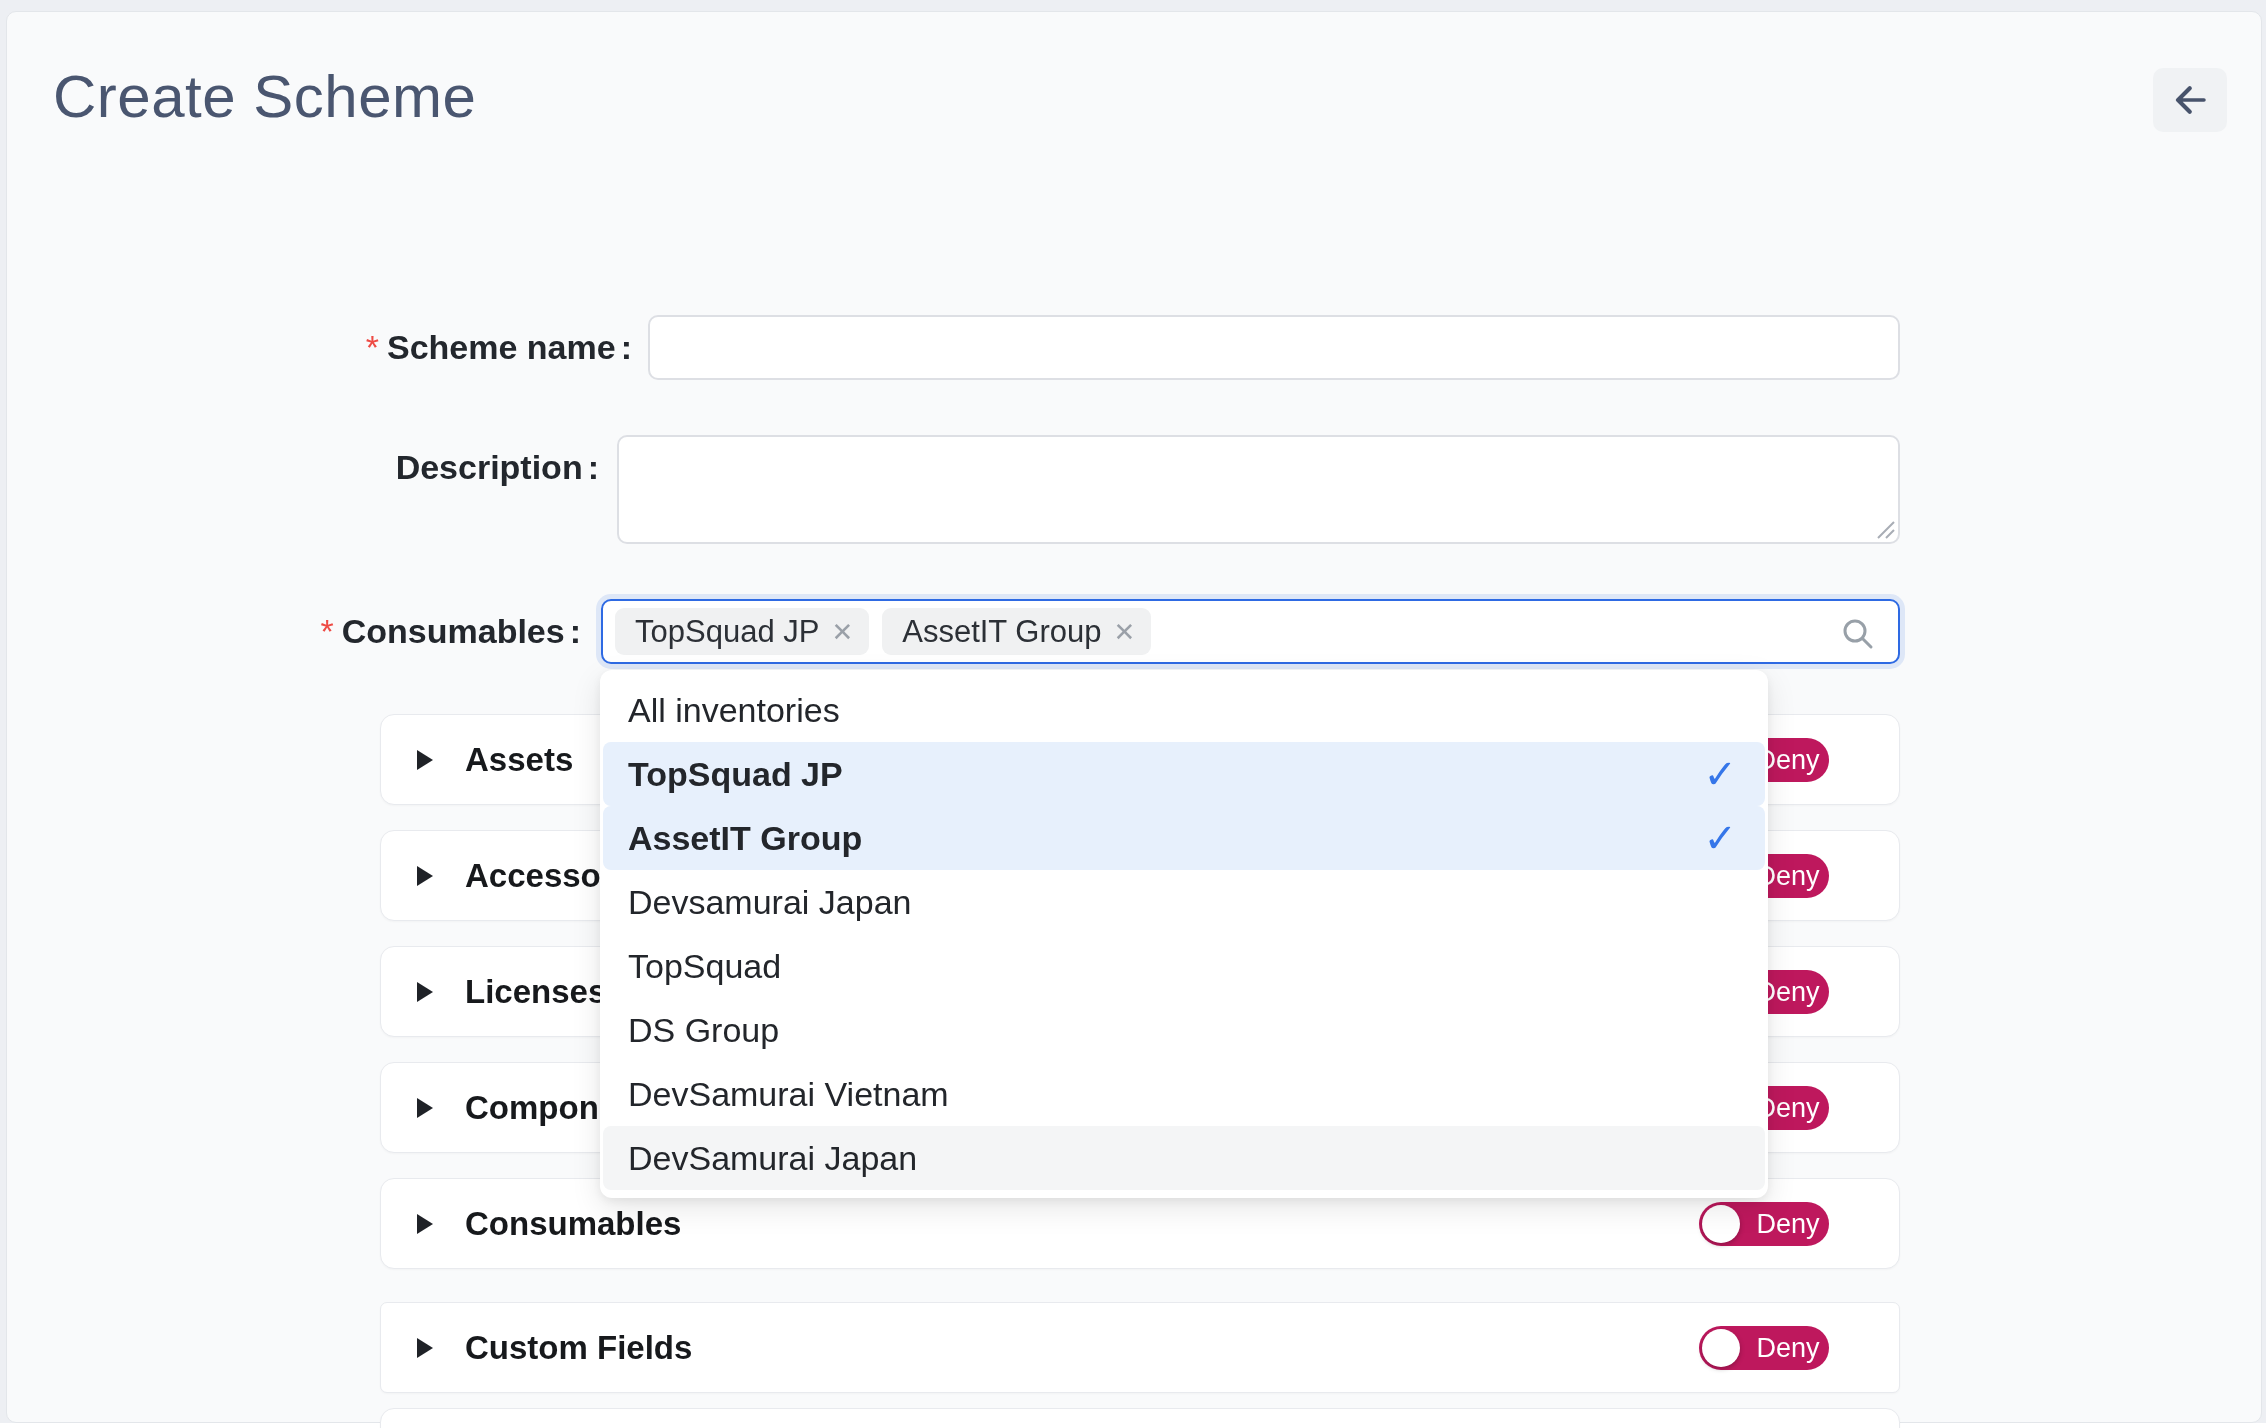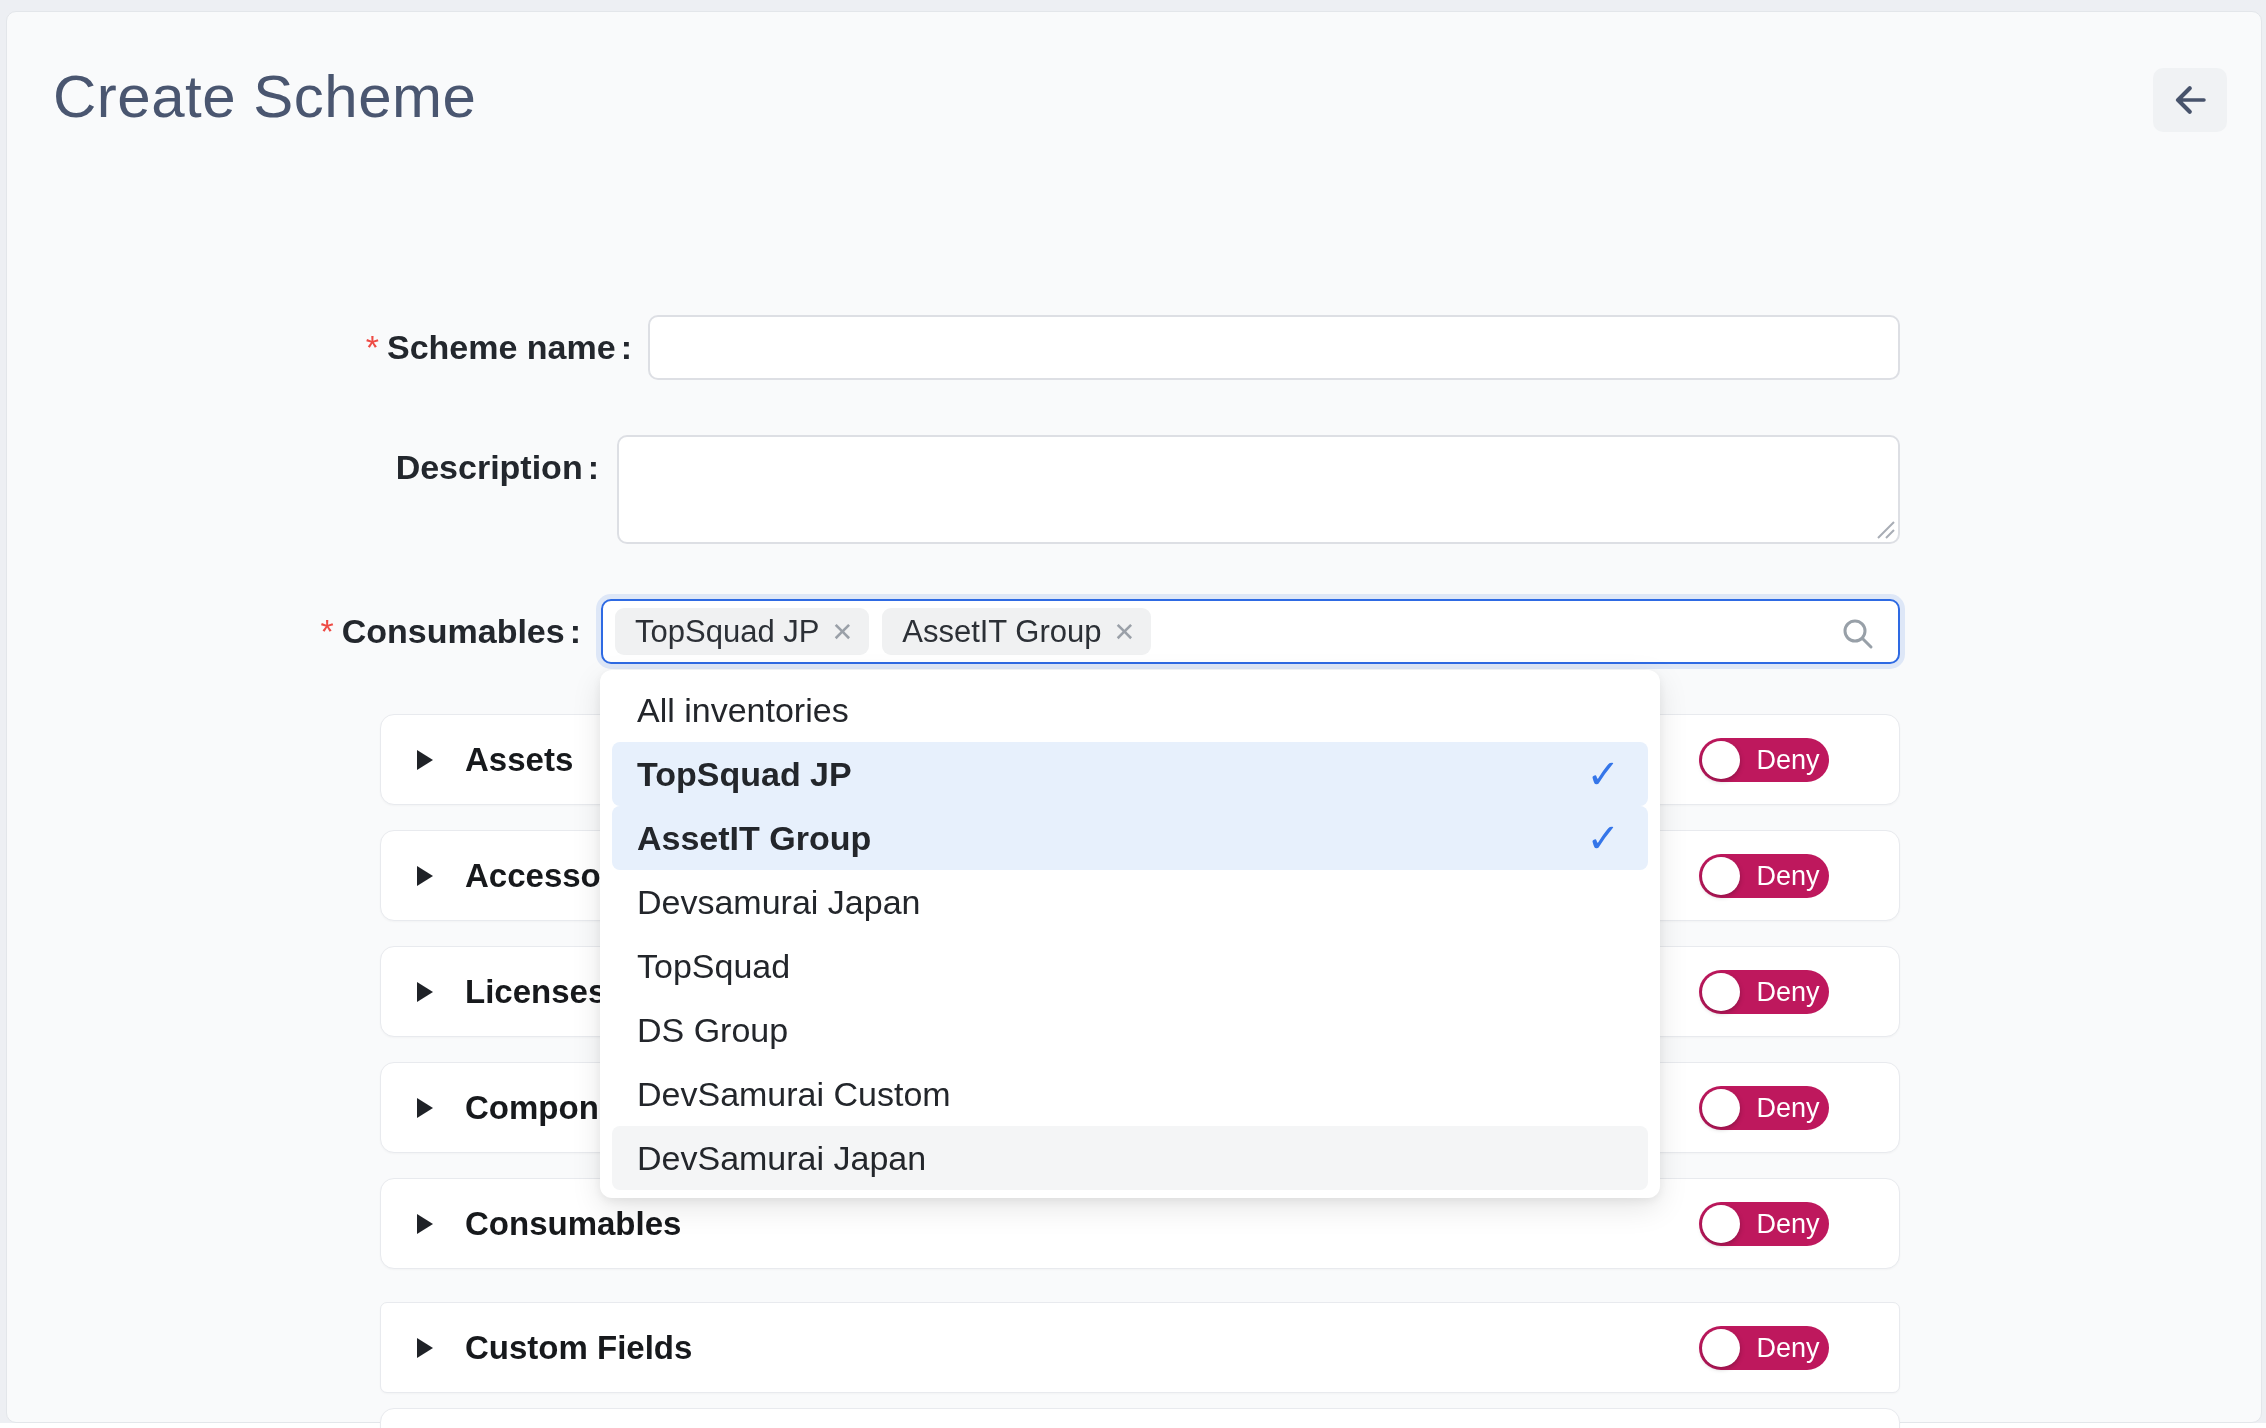--- a/index.html
+++ b/index.html
@@ -111,24 +111,24 @@
   #sec-0 { top:702px; }
   #sec-1 { top:818px; }
   #sec-2 { top:934px; }
   #sec-3 { top:1050px; }
   #sec-4 { top:1166px; }
   #sec-5 { top:1290px;border-radius:7px; }
   #sec-6 { top:1396px; }
 
   
   .dropdown {
-    position:absolute; left:593px; top:658px; width:1060px; height:528px;
+    position:absolute; left:593px; top:658px; width:1168px; height:528px;
     background:#fff; border-radius:12px;
     box-shadow:0 10px 30px rgba(0,0,0,0.10), 0 3px 8px rgba(0,0,0,0.06);
-    padding:8px 12px;
+    padding:8px 3px;
   }
   .dd-item {
     height:64px; border-radius:8px;
     display:flex; align-items:center;
     padding:0 28px 0 25px;
     font-size:34px; color:#23262b; cursor:pointer;
   }
   .dd-item.sel { background:#e7f0fc; font-weight:700; }
   .dd-item.hov { background:#f4f5f6; }
   .check { margin-left:auto; color:#3576e9; font-size:40px; font-weight:700; }
@@ -249,19 +249,19 @@
     <div class="dd-item">
       <span>Devsamurai Japan</span>
     </div>
     <div class="dd-item">
       <span>TopSquad</span>
     </div>
     <div class="dd-item">
       <span>DS Group</span>
     </div>
     <div class="dd-item">
-      <span>DevSamurai Custom</span>
+      <span>DevSamurai Vietnam</span>
     </div>
     <div class="dd-item hov">
       <span>DevSamurai Japan</span>
     </div>
   </div>
 </div>
 
 </body></html>

